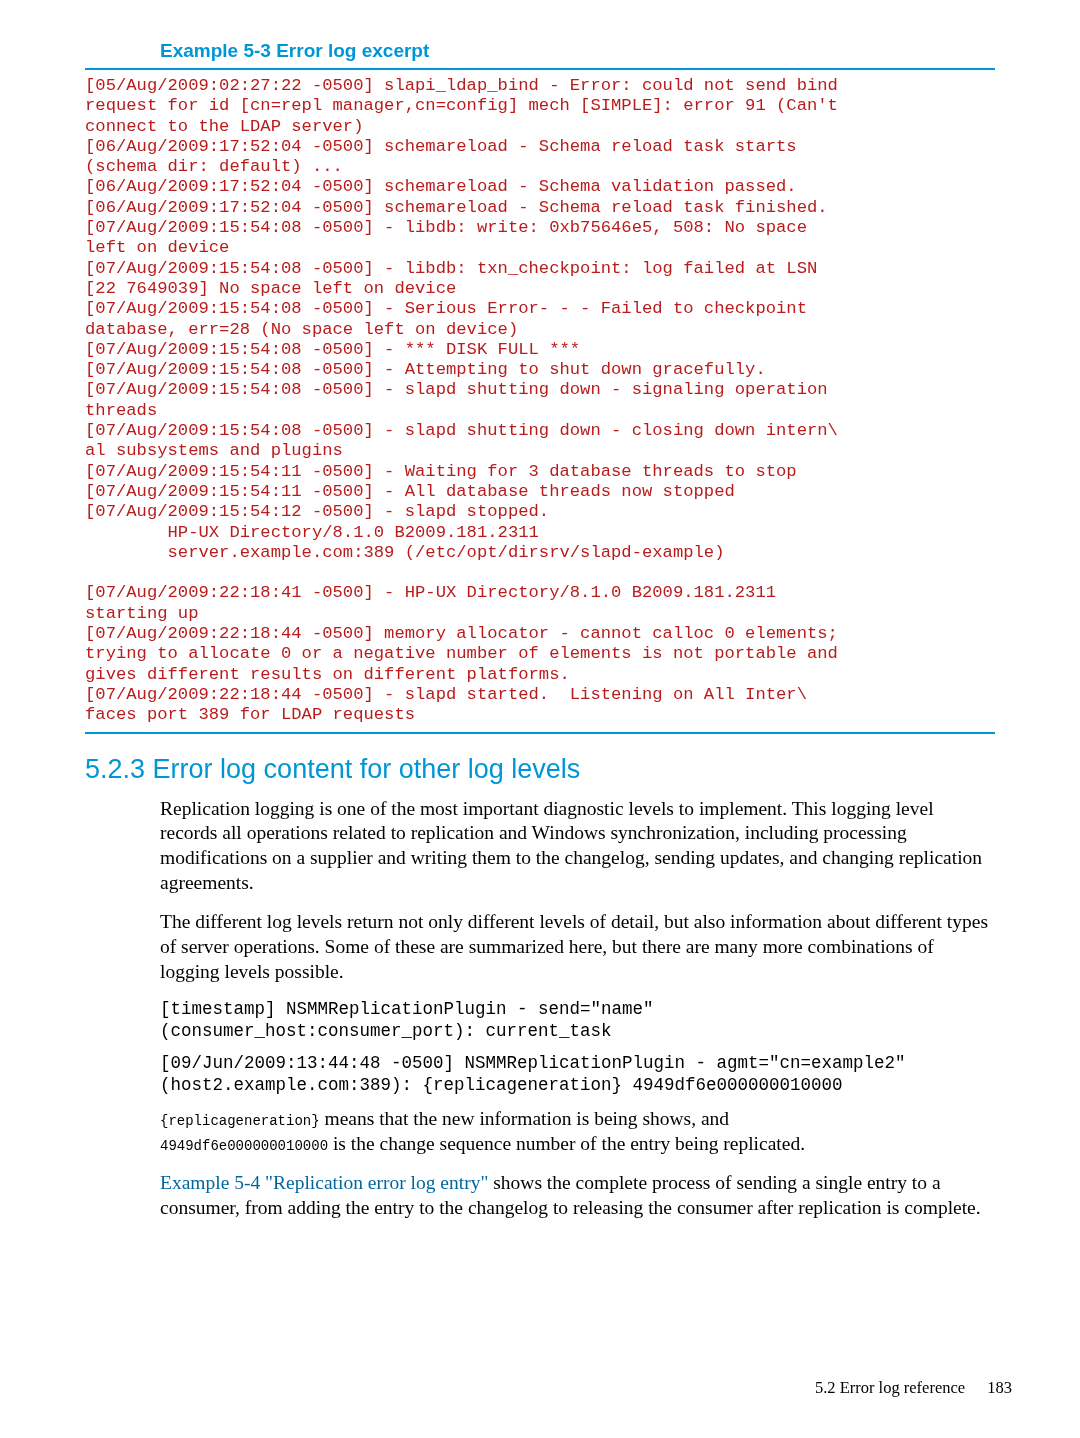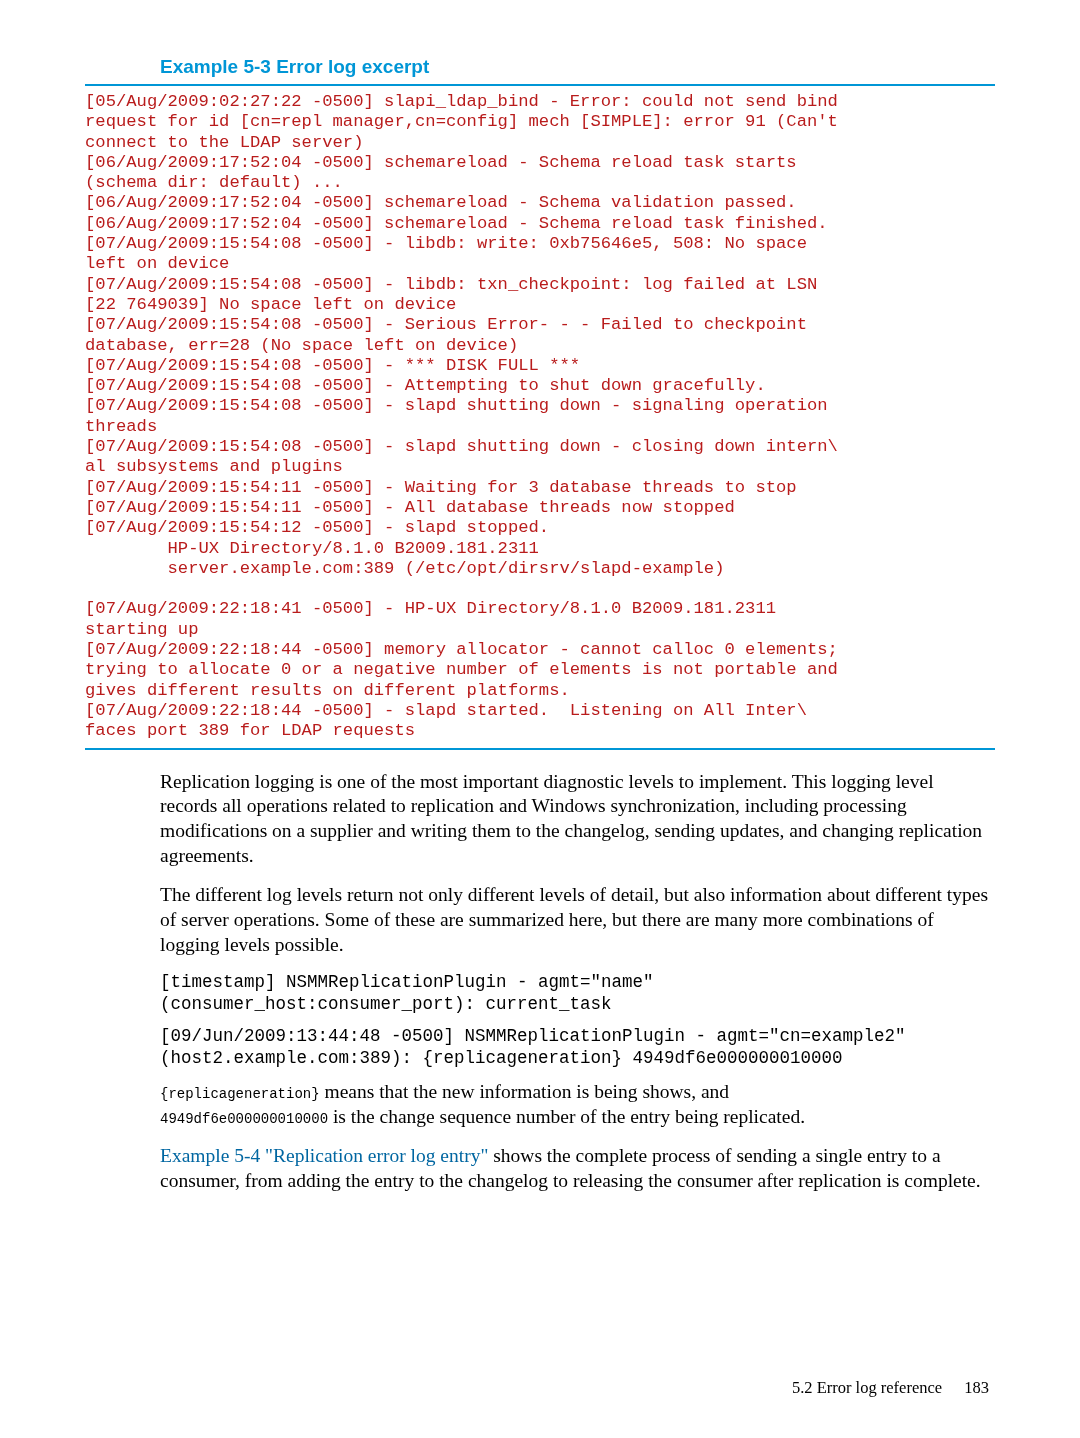--- a/index.html
+++ b/index.html
@@ -7,21 +7,21 @@
     padding: 0;
     background: #ffffff;
     font-family: Georgia, 'Times New Roman', serif;
     color: #000;
   }
   .page {
     width: 1080px;
     height: 1438px;
     position: relative;
     box-sizing: border-box;
-    padding: 56px 85px 40px 85px;
+    padding: 40px 85px 40px 85px;
   }
   .example-title {
     color: #0096d6;
     font-family: Arial, Helvetica, sans-serif;
     font-weight: bold;
     font-size: 19px;
     margin-left: 75px;
     margin-bottom: 6px;
   }
   .log-block {
@@ -56,21 +56,21 @@
     white-space: pre;
     margin: 0 0 10px 75px;
     color: #000;
   }
   .link {
     color: #0066a1;
   }
   .footer {
     position: absolute;
     bottom: 40px;
-    right: 91px;
+    right: 68px;
     font-family: 'Palatino Linotype', Palatino, Georgia, serif;
     font-size: 16.5px;
   }
   .footer .page-num {
     margin-left: 18px;
   }
   .mono {
     font-family: 'Courier New', Courier, monospace;
     font-size: 14px;
   }
@@ -108,27 +108,31 @@
         server.example.com:389 (/etc/opt/dirsrv/slapd-example)
 
 [07/Aug/2009:22:18:41 -0500] - HP-UX Directory/8.1.0 B2009.181.2311
 starting up
 [07/Aug/2009:22:18:44 -0500] memory allocator - cannot calloc 0 elements;
 trying to allocate 0 or a negative number of elements is not portable and
 gives different results on different platforms.
 [07/Aug/2009:22:18:44 -0500] - slapd started.  Listening on All Inter\
 faces port 389 for LDAP requests</div>
 
+  <h2 class="section-title">
+    <span>5.2.3</span>
+    <span>Error log content for other log levels</span>
+  </h2>
 
   <p class="body-text">Replication logging is one of the most important diagnostic levels to implement. This logging level records all operations related to replication and Windows synchronization, including processing modifications on a supplier and writing them to the changelog, sending updates, and changing replication agreements.</p>
 
   <p class="body-text">The different log levels return not only different levels of detail, but also information about different types of server operations. Some of these are summarized here, but there are many more combinations of logging levels possible.</p>
 
 
-  <div class="code-inline">[timestamp] NSMMReplicationPlugin - agmt="name"
+  <div class="code-inline">[timestamp] NSMMReplicationPlugin - send="name"
 (consumer_host:consumer_port): current_task</div>
 
 
   <div class="code-inline">[09/Jun/2009:13:44:48 -0500] NSMMReplicationPlugin - agmt="cn=example2"
 (host2.example.com:389): {replicageneration} 4949df6e000000010000</div>
 
   <p class="body-text">
     <span class="mono">{replicageneration}</span><span> means that the new information is being shows, and </span><br>
     <span class="mono">4949df6e000000010000</span><span> is the change sequence number of the entry being replicated.</span>
   </p>

